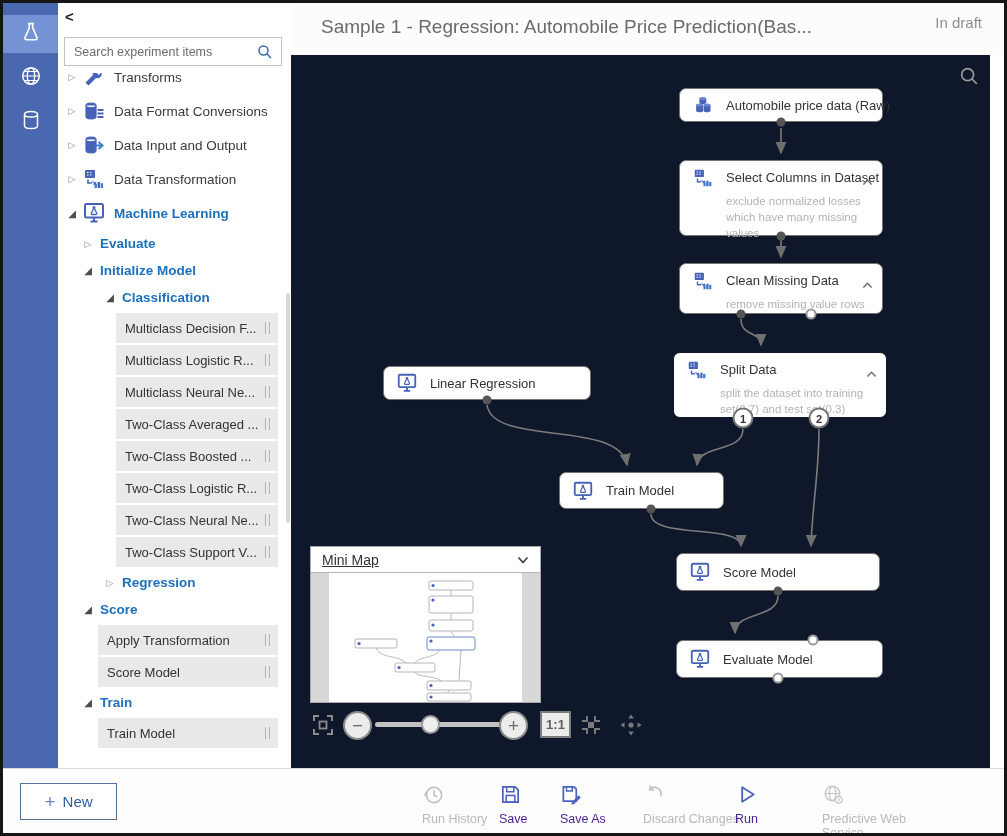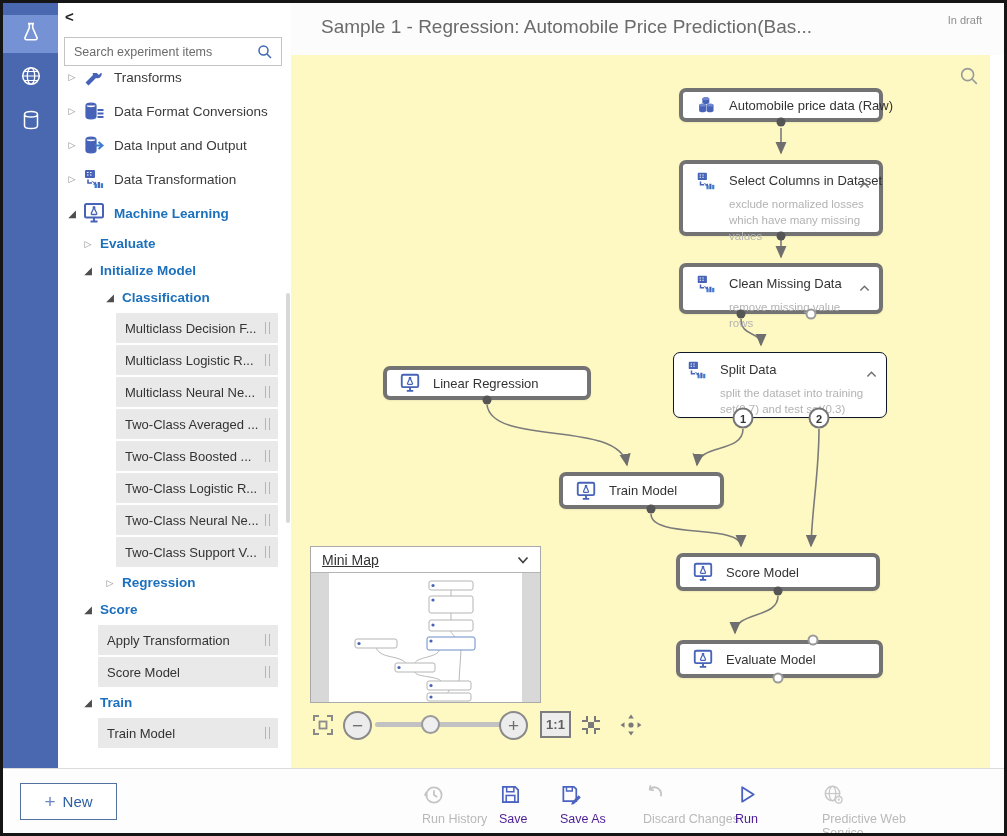--- a/index.html
+++ b/index.html
@@ -35,28 +35,28 @@
   .catrow.l1{padding-left:24px;}
   .catrow.l2{padding-left:46px;}
   .catrow .clabel{font-size:13.5px;color:#1d70bb;font-weight:bold;margin-left:6px;white-space:nowrap;}
   .pill{height:30px;margin:2px 0;background:#e9e9e9;display:flex;align-items:center;cursor:grab;}
   .pill.l3{margin-left:58px;width:162px;}
   .pill.l2{margin-left:40px;width:180px;}
   .pill .plabel{font-size:13px;color:#333;margin-left:9px;flex:1;white-space:nowrap;overflow:hidden;}
   .pill .grip{width:5px;height:12px;border-left:1px solid #b5b5b5;border-right:1px solid #b5b5b5;margin-right:8px;flex:0 0 5px;}
   .side-scroll{position:absolute;right:1px;top:290px;width:4px;height:230px;background:#d8d8d8;border-radius:2px;}
   
-  .main{flex:1;position:relative;background:#fef9c3;overflow:hidden;}
+  .main{flex:1;position:relative;background:#0f172a;overflow:hidden;}
   .head-strip{position:absolute;left:0;top:0;right:0;height:52px;background:#fcfcfc;}
   .exp-title{position:absolute;left:30px;top:13px;font-size:19px;color:#6b6b6b;white-space:nowrap;}
-  .exp-status{position:absolute;right:22px;top:11px;font-size:11px;color:#8f8f8f;}
+  .exp-status{position:absolute;right:22px;top:11px;font-size:15px;color:#8f8f8f;}
   .right-strip{position:absolute;right:0;top:52px;width:14px;bottom:0;background:#fff;}
   .canvas-search{position:absolute;left:667px;top:62px;width:22px;height:22px;z-index:2;cursor:pointer;}
   .wires{position:absolute;left:0;top:0;z-index:1;pointer-events:none;}
-  .node{position:absolute;background:#fff;border:4px solid #737373;border-radius:7px;z-index:2;
+  .node{position:absolute;background:#fff;border:1px solid #737373;border-radius:7px;z-index:2;
         box-shadow:0 1px 2px rgba(0,0,0,.07);cursor:pointer;}
   .node.selected{border:1px solid #0f172a;}
   .nhead{display:flex;align-items:center;height:33px;padding-left:11px;}
   .node.simple .nhead{height:100%;}
   .nicon{width:24px;height:22px;margin-right:11px;flex:0 0 24px;}
   .nicon svg{width:24px;height:22px;}
   .nlabel{font-size:13px;color:#333;white-space:nowrap;}
   .ndesc{font-size:11.5px;color:#b3b3b3;line-height:1.38;padding:0 14px 8px 46px;}
   .ncol{position:absolute;right:9px;top:11px;width:11px;height:8px;cursor:pointer;}
   .port{position:absolute;width:9px;height:9px;border-radius:50%;background:#555;transform:translate(-50%,-50%);z-index:3;}

